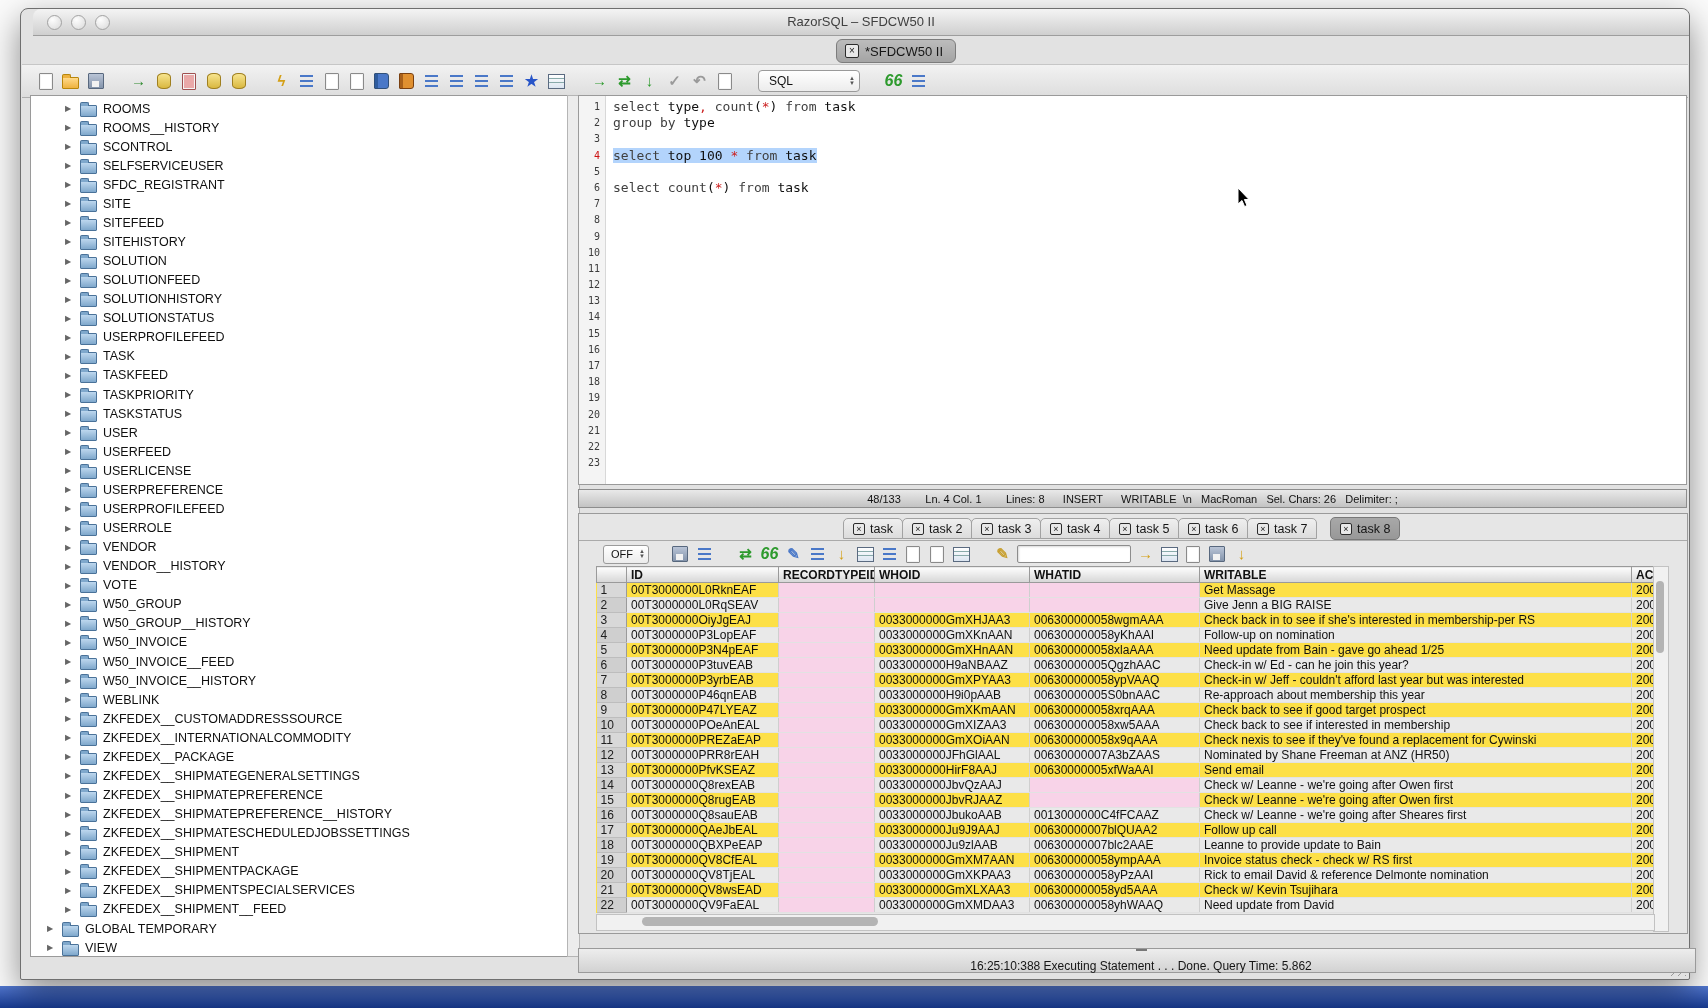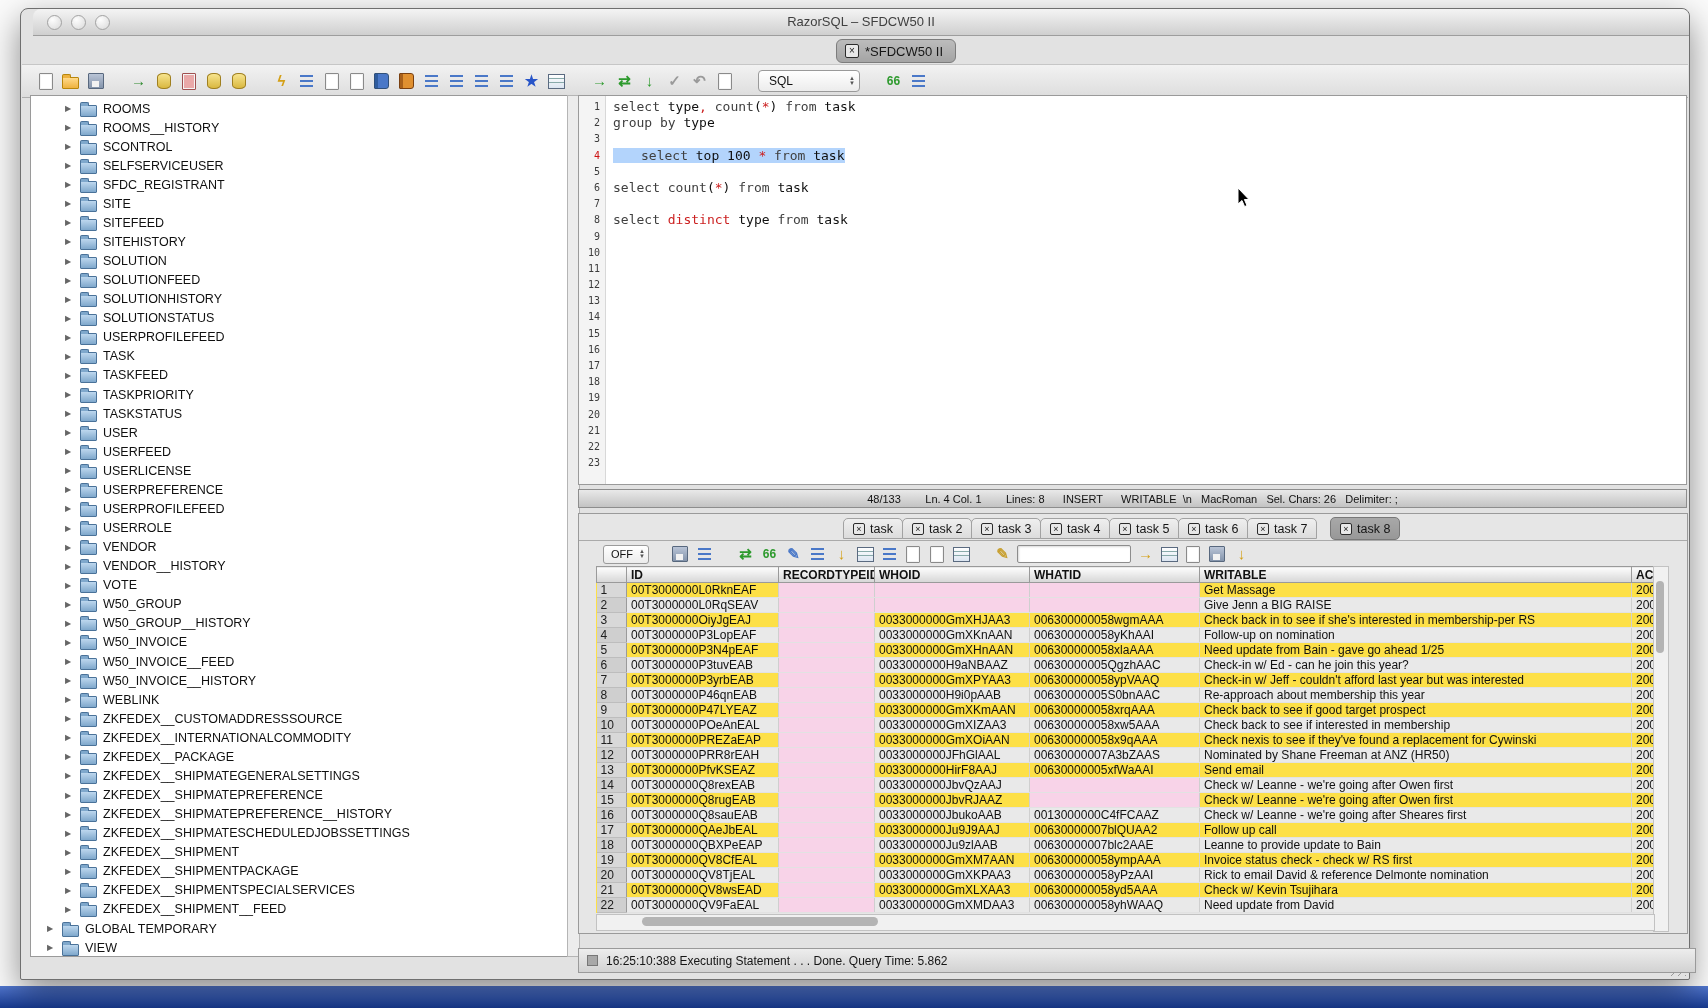--- a/index.html
+++ b/index.html
@@ -26,21 +26,21 @@
       font-size:13px;color:#161616;}
   .closebox{display:inline-flex;width:12px;height:12px;border:1.5px solid #2b2b2b;border-radius:2px;
       background:#e8e8e8;align-items:center;justify-content:center;font-size:10px;line-height:10px;color:#222;}
   
   .toolbar{position:absolute;left:1px;top:55px;right:1px;height:32px;
       background:linear-gradient(#f2f2f2,#dddddd);border-top:1px solid #c6c6c6;border-bottom:1px solid #aeaeae;
       display:flex;align-items:center;padding-left:14px;gap:6px;}
   .tb-sep{width:12px;height:1px;}
   .mi{width:19px;height:19px;display:flex;align-items:center;justify-content:center;flex:0 0 auto;}
   .gl{font-size:15px;line-height:18px;font-weight:bold;}
-  .gl.small{font-size:12px;}
+  .gl.small{font-size:16px;font-style:italic;}
   .sh-page{width:12px;height:15px;background:#fff;border:1px solid #8a8a8a;border-radius:1px;box-shadow:inset 0 0 0 1px #f4f4f4;}
   .sh-page.red{background:#e9a8a8;border-color:#a05050;}
   .sh-folder{width:15px;height:10px;background:linear-gradient(#ffd98a,#eeb23e);border:1px solid #b8860b;border-radius:1px;position:relative;margin-top:4px;}
   .sh-folder:before{content:"";position:absolute;top:-4px;left:-1px;width:7px;height:3px;background:#eeb23e;border:1px solid #b8860b;border-bottom:none;border-radius:2px 2px 0 0;}
   .sh-folder.blue{background:linear-gradient(#bdd7ee,#7fa8cc);border-color:#4a7299;}
   .sh-folder.blue:before{background:#7fa8cc;border-color:#4a7299;}
   .sh-floppy{width:14px;height:14px;background:linear-gradient(#b9c4d6,#8494ab);border:1px solid #58687e;border-radius:1px;position:relative;}
   .sh-floppy:before{content:"";position:absolute;left:3px;bottom:1px;width:7px;height:6px;background:#f2f2f2;}
   .sh-cyl{width:12px;height:14px;background:linear-gradient(#f7e48e,#d9b840);border:1px solid #a08020;border-radius:6px/4px;}
   .sh-lines{width:13px;height:13px;background:repeating-linear-gradient(#4a78c8 0 2px,rgba(0,0,0,0) 2px 5px);}
@@ -66,21 +66,21 @@
       border:1px solid #9a9a9a;overflow:hidden;}
   .ed-gutter{position:absolute;left:0;top:0;width:26px;bottom:0;background:#f4f4f4;border-right:1px solid #d8d8d8;}
   .ed-code{position:absolute;left:27px;top:0;right:0;bottom:0;padding:3px 0 0 7px;}
   .ed-line{height:16.2px;line-height:16.2px;font-family:"DejaVu Sans Mono",monospace;font-size:13px;white-space:pre;}
   .ed-num{height:16.2px;line-height:16.2px;text-align:right;padding-right:5px;font-family:"DejaVu Sans Mono",monospace;
       font-size:10px;color:#3c3c3c;}
   .ed-num.cur{color:#cc1111;}
   .tok-k{color:#404040;}
   .tok-r{color:#cc2222;}
   .tok-p{color:#101010;}
-  .line-sel{background:#b3d4fc;padding-left:28px;}
+  .line-sel{background:#b3d4fc;}
   .gutter-pad{height:3px;}
   
   .ed-status{position:absolute;left:578px;top:489px;width:1107px;height:17px;
       background:linear-gradient(#e9e9e9,#c3c3c3);border:1px solid #8d8d8d;
       font-size:11px;color:#111;display:flex;align-items:center;justify-content:center;white-space:pre;}
   
   .results{position:absolute;left:578px;top:513px;width:1108px;height:419px;background:#e6e6e6;
       border:1px solid #9a9a9a;}
   .rtabs{position:absolute;left:0;top:2px;right:0;height:24px;border-bottom:1px solid #aaa;}
   .rtab{position:absolute;top:2px;height:19px;padding:0 9px;display:flex;align-items:center;gap:5px;
@@ -103,21 +103,21 @@
   .grid td.rowno{background:#d8d8d8;border-right:1px solid #9a9a9a;border-bottom:1px solid #bdbdbd;color:#202020;}
   .grid tr:nth-child(even) td.rowno{background:#cfcfcf;}
   .grid td.nul{background:#f8d3e8 !important;}
   .vscroll{position:absolute;left:1074px;top:52px;width:14px;height:364px;background:#f1f1f1;border:1px solid #c2c2c2;}
   .vthumb{position:absolute;left:2px;top:14px;width:8px;height:72px;background:#b4b4b4;border-radius:5px;}
   .hscroll{position:absolute;left:17px;top:400px;width:1057px;height:15px;background:#f1f1f1;border:1px solid #c2c2c2;}
   .hthumb{position:absolute;left:45px;top:2px;width:236px;height:9px;background:#b4b4b4;border-radius:5px;}
   
   .bottom-status{position:absolute;left:578px;top:948px;width:1108px;height:23px;
       background:linear-gradient(#ededed,#d2d2d2);border:1px solid #9a9a9a;
-      display:flex;align-items:center;gap:8px;padding-left:8px;font-size:12px;color:#151515;}
+      display:flex;align-items:center;gap:8px;padding-left:8px;font-size:12px;color:#151515;flex-direction:column;}
   .status-dot{width:9px;height:9px;background:#a8a8a8;border:1px solid #777;}
   .resize-grip{position:absolute;right:3px;bottom:3px;width:15px;height:15px;
       background:repeating-linear-gradient(135deg,#9a9a9a 0 1px,rgba(0,0,0,0) 1px 5px);}
   
   .cursor{position:absolute;left:1237px;top:188px;}
 </style>
 </head>
 <body>
 
 <div id="screen">
@@ -496,21 +496,20 @@
         <div class="ed-num">23</div>
       </div>
     <div class="ed-code" id="ed-code">
         <div class="ed-line"><span class="tok-k">select</span><span class="tok-p"> type</span><span class="tok-r">,</span><span class="tok-p"> </span><span class="tok-k">count</span><span class="tok-p">(</span><span class="tok-r">*</span><span class="tok-p">) </span><span class="tok-k">from</span><span class="tok-p"> task</span></div>
         <div class="ed-line"><span class="tok-k">group</span><span class="tok-p"> </span><span class="tok-k">by</span><span class="tok-p"> type</span></div>
         <div class="ed-line"></div>
         <div class="ed-line"><span class="line-sel"><span class="tok-k">select</span><span class="tok-p"> top 100 </span><span class="tok-r">*</span><span class="tok-p"> </span><span class="tok-k">from</span><span class="tok-p"> task</span></span></div>
         <div class="ed-line"></div>
         <div class="ed-line"><span class="tok-k">select</span><span class="tok-p"> </span><span class="tok-k">count</span><span class="tok-p">(</span><span class="tok-r">*</span><span class="tok-p">) </span><span class="tok-k">from</span><span class="tok-p"> task</span></div>
         <div class="ed-line"></div>
-        <div class="ed-line"><span class="tok-k">select</span><span class="tok-p"> </span><span class="tok-r">distinct</span><span class="tok-p"> type </span><span class="tok-k">from</span><span class="tok-p"> task</span></div>
         <div class="ed-line"></div>
         <div class="ed-line"></div>
         <div class="ed-line"></div>
         <div class="ed-line"></div>
         <div class="ed-line"></div>
         <div class="ed-line"></div>
         <div class="ed-line"></div>
         <div class="ed-line"></div>
         <div class="ed-line"></div>
         <div class="ed-line"></div>

